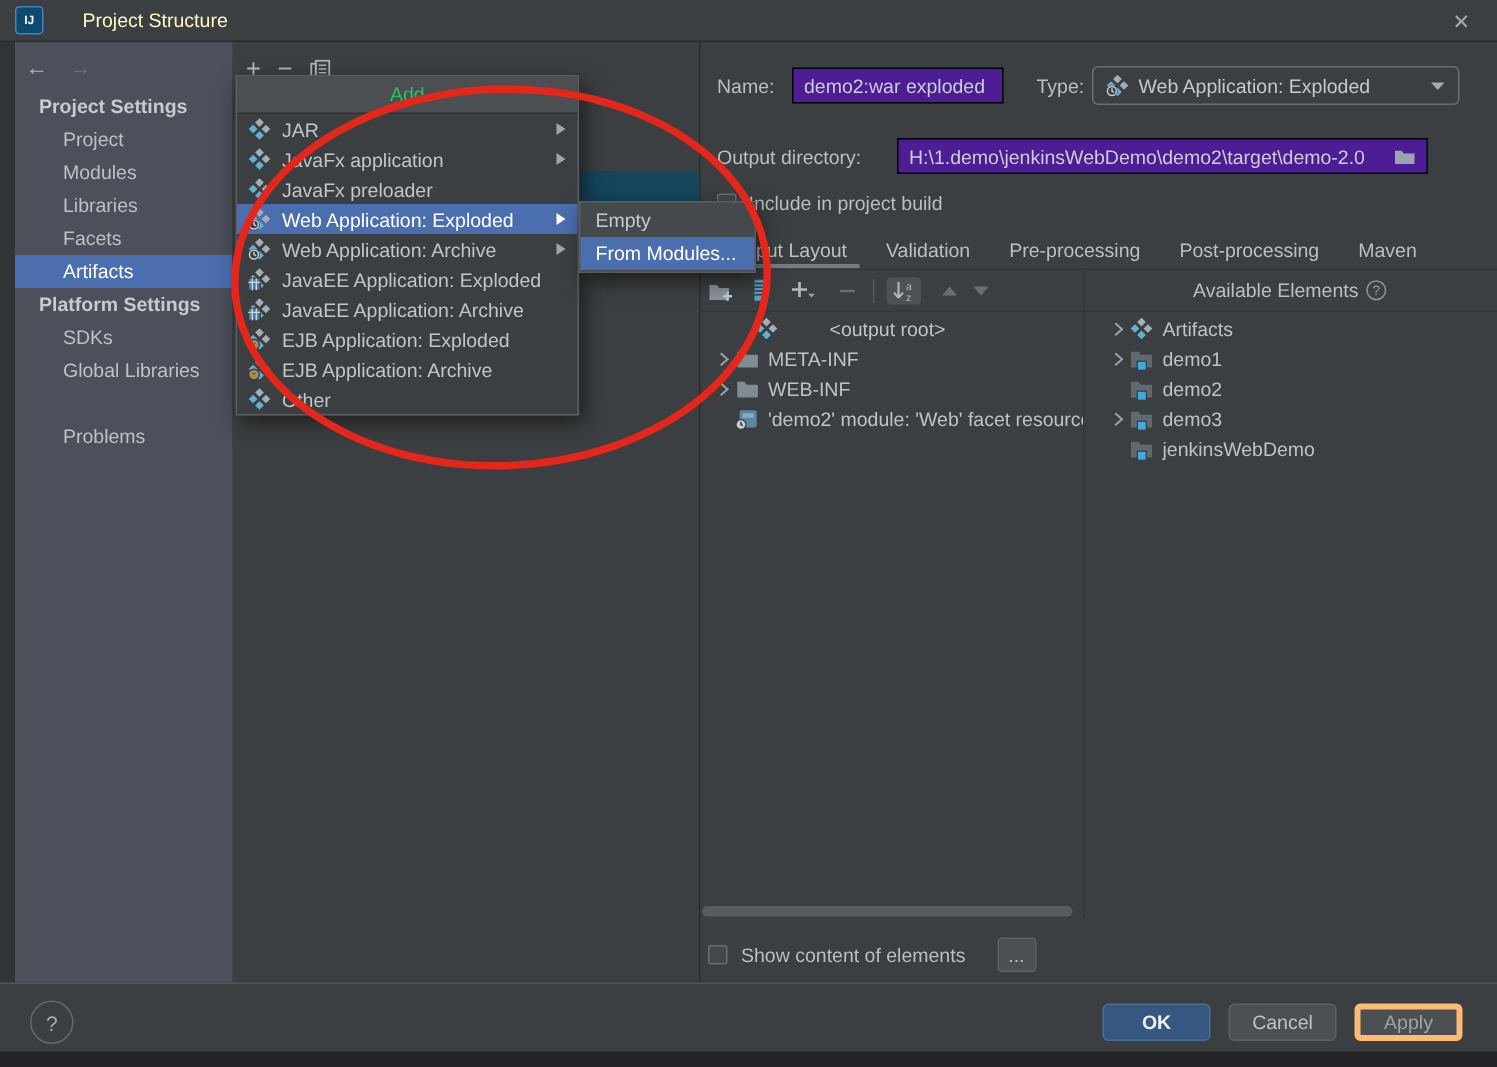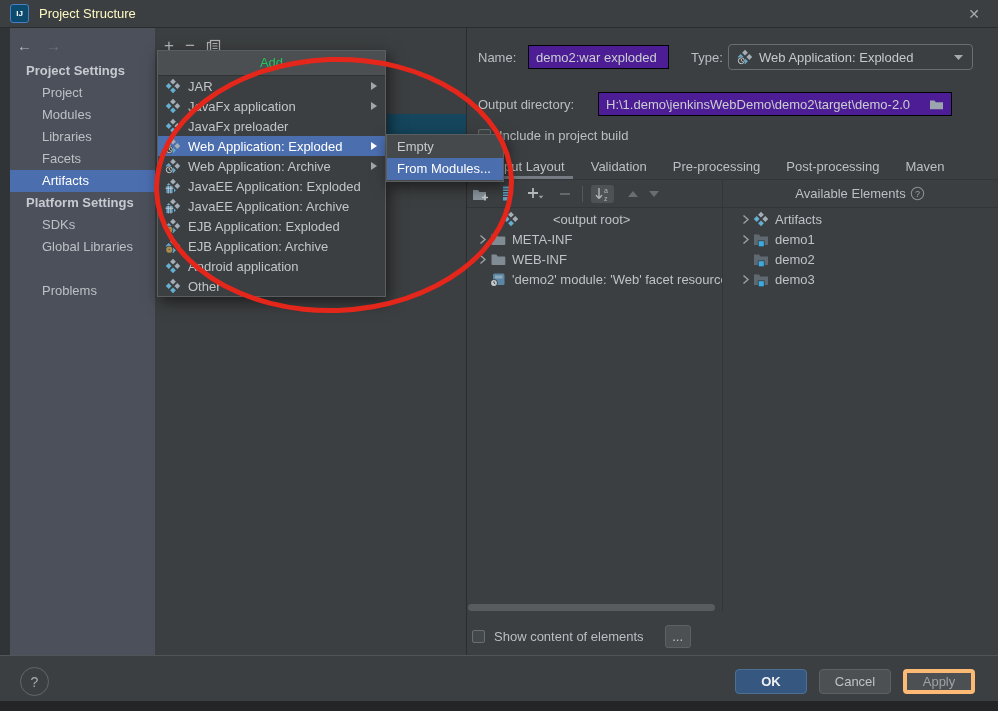--- a/index.html
+++ b/index.html
@@ -2,21 +2,21 @@
 <html><head>
 <meta charset="utf-8">
 <style>
   html,body{margin:0;padding:0;background:#1e1f21;}
   .screen{position:relative;width:998px;height:711px;background:#3C3F41;overflow:hidden;
     font-family:"Liberation Sans",sans-serif;font-size:13px;color:#BBBEC2;}
   
   .titlebar{position:absolute;left:0;top:0;width:998px;height:28px;background:#3C3F41;
     border-bottom:1px solid #2A2C2E;display:flex;align-items:center;padding:0 10px;box-sizing:border-box;}
   .logo{width:17px;height:17px;background:#0c4a6e;border:1px solid #4A7EC2;border-radius:3px;
-    color:#FFFFFF;font-size:8px;font-weight:bold;display:flex;align-items:center;justify-content:center;margin-right:10px;}
+    color:#FFFFFF;font-size:8px;font-weight:bold;display:flex;align-items:center;justify-content:center;margin-right:26px;}
   .win-title{color:#fef9c3;}
   .close-x{margin-left:auto;color:#A7AAAD;font-size:14px;padding:0 8px;cursor:default;}
   
   .leftstrip{position:absolute;left:0;top:28px;width:10px;height:627px;background:#313437;}
   .sidebar{position:absolute;left:10px;top:28px;width:145px;height:627px;background:#4B505B;}
   .nav-arrows{height:30px;display:flex;align-items:center;gap:14px;padding-left:7px;font-size:15px;padding-top:2px;}
   .nav-back{color:#B6B9BC;}
   .nav-fwd{color:#6E7276;}
   .side-header{height:22px;line-height:22px;padding-left:16px;font-weight:bold;color:#C7CBD0;}
   .side-item{height:22px;line-height:22px;padding-left:32px;color:#BDC1C5;cursor:default;}
@@ -350,20 +350,30 @@
             </svg>
           </span>
           <span class="tico">
             <svg width="16" height="16" viewBox="0 0 16 16">
               <path d="M1 3.5 h5 l1.5 2 h7.5 v8.5 H1 Z" fill="#5F6971"></path>
               <rect x="5.2" y="9.8" width="6" height="6" fill="#3FAAE0" stroke="#2E3436" stroke-width="0.7"></rect>
             </svg>
           </span>
           <span>demo3</span>
         </div>
+        <div class="trow" style="padding-left: 16px;">
+          <span class="chev"></span>
+          <span class="tico">
+            <svg width="16" height="16" viewBox="0 0 16 16">
+              <path d="M1 3.5 h5 l1.5 2 h7.5 v8.5 H1 Z" fill="#5F6971"></path>
+              <rect x="5.2" y="9.8" width="6" height="6" fill="#3FAAE0" stroke="#2E3436" stroke-width="0.7"></rect>
+            </svg>
+          </span>
+          <span>jenkinsWebDemo</span>
+        </div>
       </div>
 
     <div class="hscroll"></div>
 
     <div id="show-row">
       <span class="checkbox"></span>
       <span>Show content of elements</span>
       <span class="more-btn">...</span>
     </div>
   </div>
@@ -518,31 +528,20 @@
         </div>
         <div class="mi">
           <span class="mico">
             <svg width="16" height="16" viewBox="0 0 16 16">
 <path d="M8 0.8 L10.9 3.7 L8 6.6 L5.1 3.7 Z" fill="#A4AEB6"></path>
 <path d="M12.3 5.1 L15.2 8 L12.3 10.9 L9.4 8 Z" fill="#A4AEB6"></path>
 <path d="M3.7 5.1 L6.6 8 L3.7 10.9 L0.8 8 Z" fill="#63B0D3"></path>
 <path d="M8 9.4 L10.9 12.3 L8 15.2 L5.1 12.3 Z" fill="#63B0D3"></path>
             </svg>
           </span>
-          <span>Android application</span>
-        </div>
-        <div class="mi">
-          <span class="mico">
-            <svg width="16" height="16" viewBox="0 0 16 16">
-<path d="M8 0.8 L10.9 3.7 L8 6.6 L5.1 3.7 Z" fill="#A4AEB6"></path>
-<path d="M12.3 5.1 L15.2 8 L12.3 10.9 L9.4 8 Z" fill="#A4AEB6"></path>
-<path d="M3.7 5.1 L6.6 8 L3.7 10.9 L0.8 8 Z" fill="#63B0D3"></path>
-<path d="M8 9.4 L10.9 12.3 L8 15.2 L5.1 12.3 Z" fill="#63B0D3"></path>
-            </svg>
-          </span>
           <span>Other</span>
         </div>
       </div>
   </div>
 
   <div class="submenu" id="submenu">
       <div class="smi">Empty</div>
       <div class="smi selected">From Modules...</div>
     </div>
 

